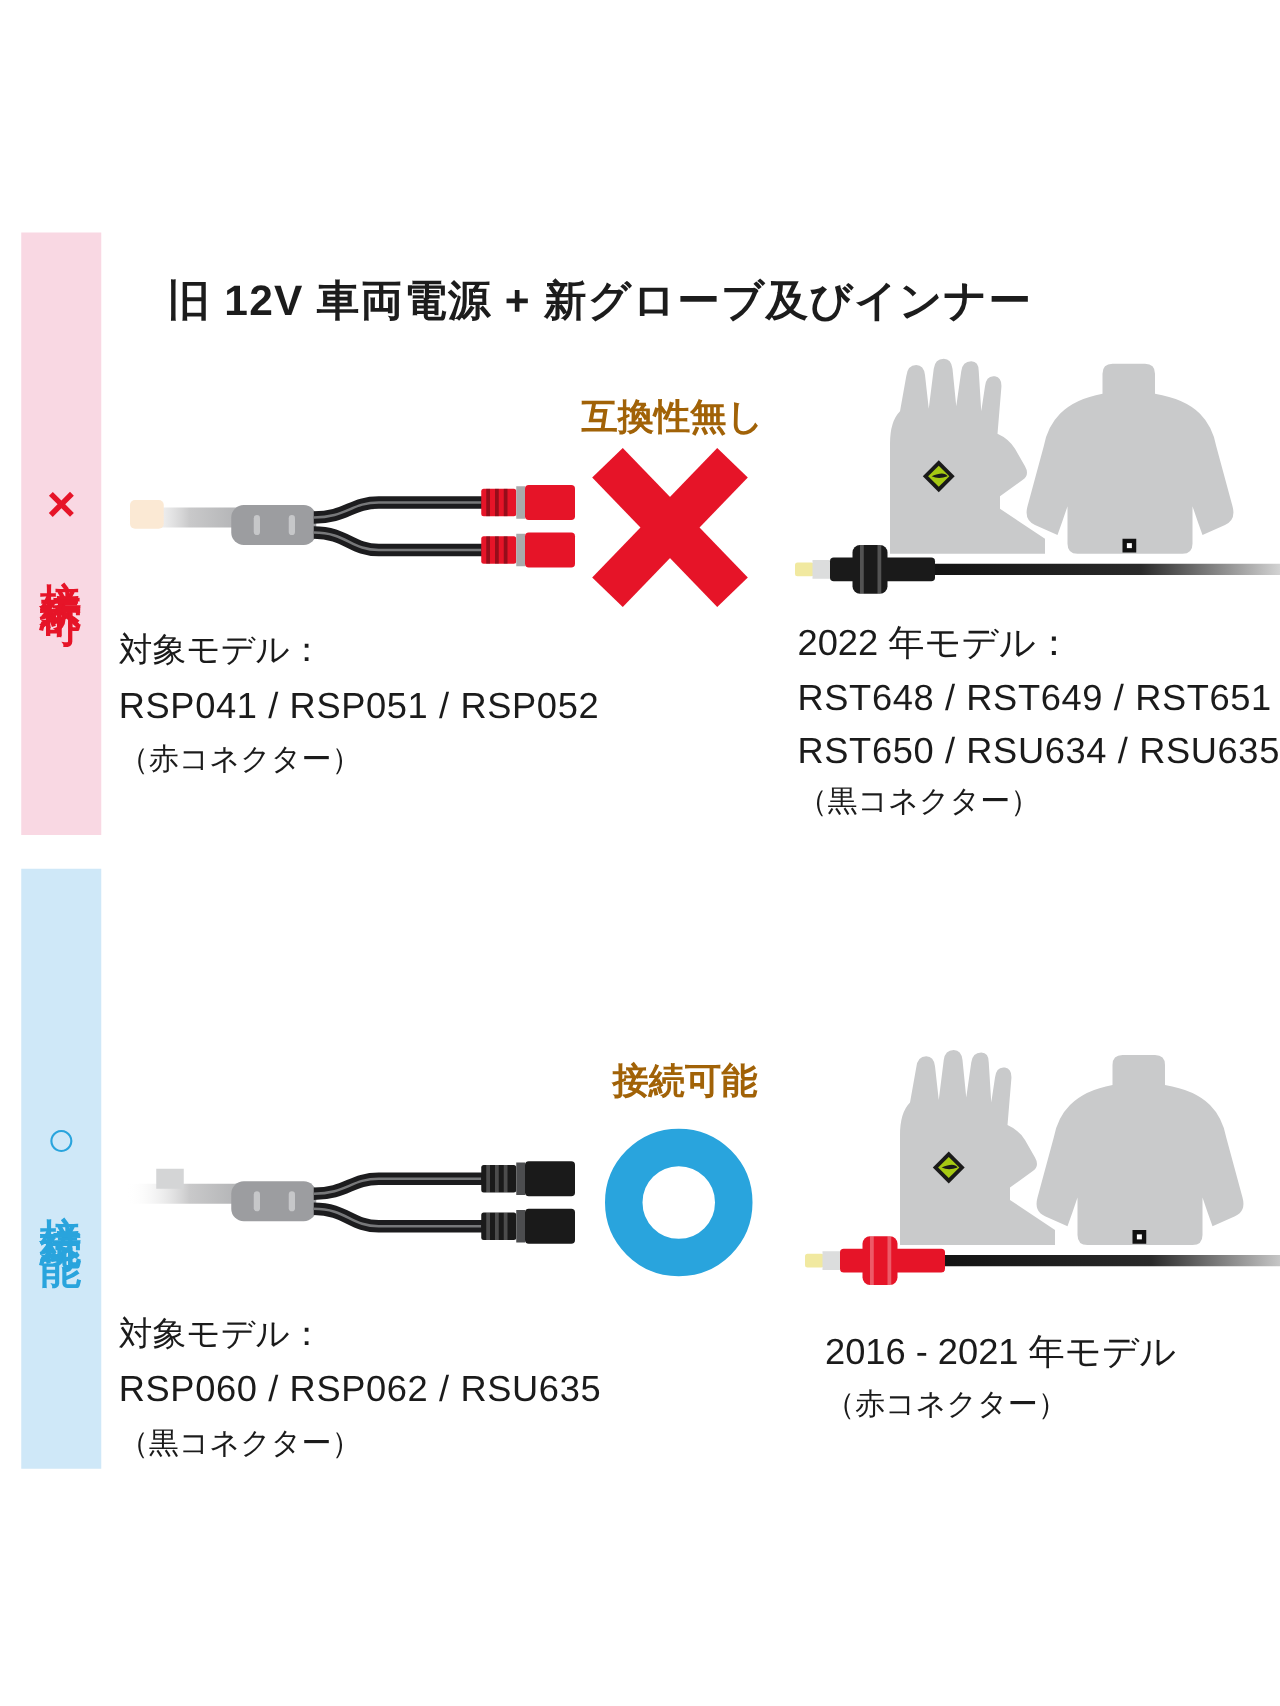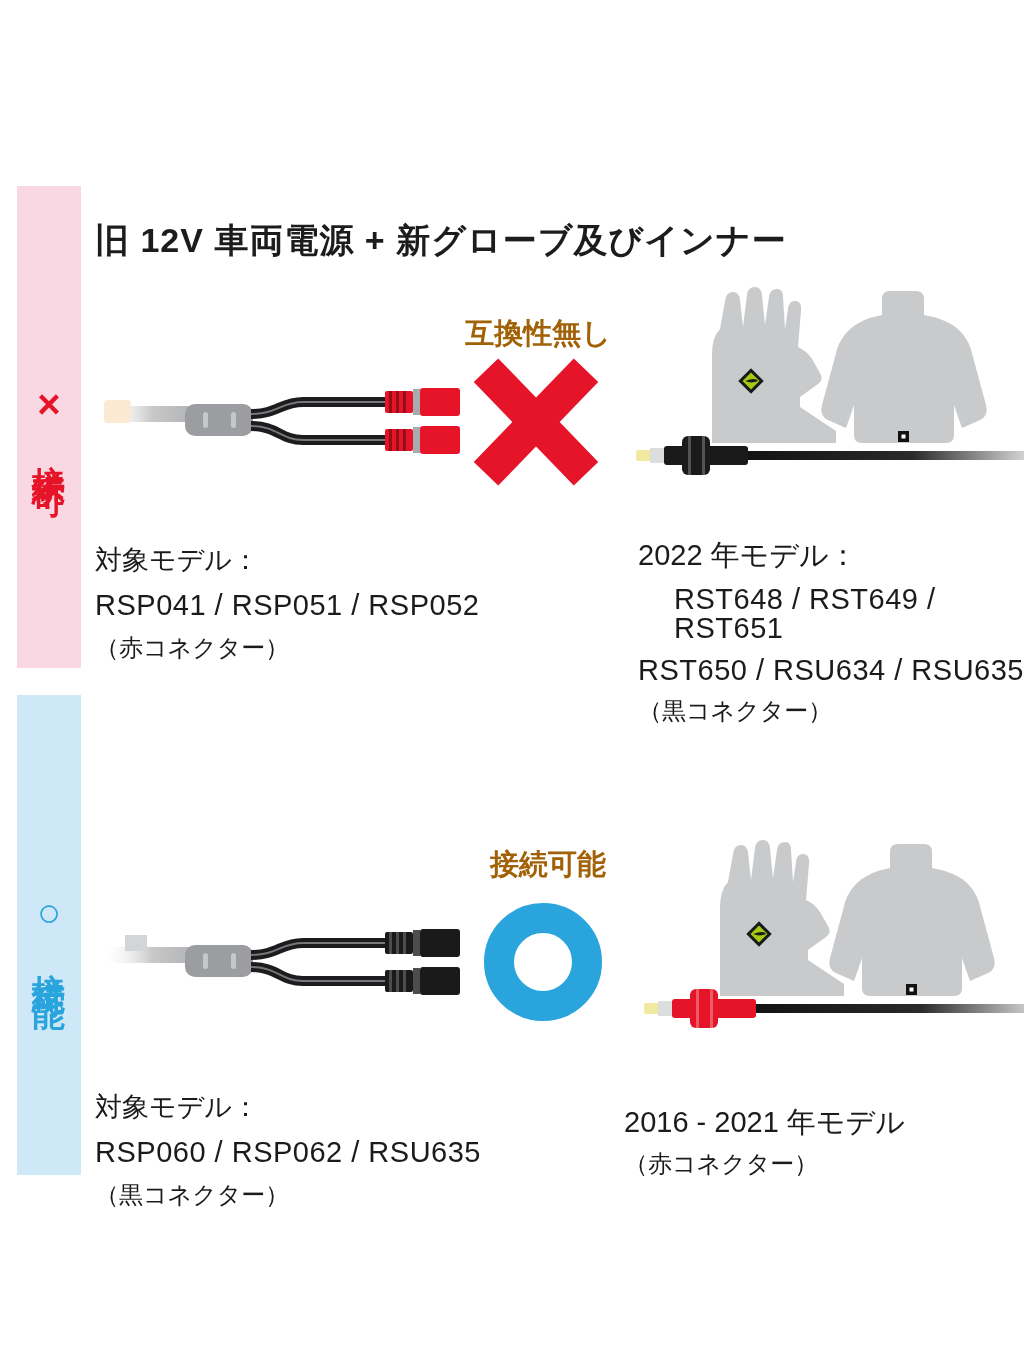--- a/index.html
+++ b/index.html
@@ -14,21 +14,21 @@
   .strip-pink{top:186px;height:482px;background:var(--pink);color:var(--red);}
   .strip-blue{top:695px;height:480px;background:var(--lightblue);color:var(--blue);}
   .strip .sym{font-size:40px;font-weight:700;line-height:1;}
   .strip .vtext{
     writing-mode:vertical-rl;text-orientation:upright;
     font-size:33px;font-weight:700;letter-spacing:8px;line-height:1;
   }
   .sec-title{position:absolute;left:95px;font-size:34px;font-weight:600;letter-spacing:1px;color:#1c1c1c;white-space:nowrap;}
   .status-label{position:absolute;font-size:29px;font-weight:600;text-align:center;width:260px;color:#a16207;}
   .models{position:absolute;line-height:1;}
-  .m-head{font-size:27px;margin-top:40px;}
+  .m-head{font-size:27px;}
   .m-models{font-size:29px;margin-top:17px;letter-spacing:.5px;}
   .m-note{font-size:24px;margin-top:16px;}
   .ring{
     position:absolute;left:484px;top:903px;width:118px;height:118px;border-radius:50%;
     border:30px solid var(--blue);box-sizing:border-box;
   }
   .abs{position:absolute;}
   svg{display:block;overflow:visible;}
 </style>
 </head>
@@ -49,21 +49,21 @@
         <stop offset="1" stop-color="#d2d2d2"></stop>
       </linearGradient>
     </defs>
   </svg>
 
   <div class="strip strip-pink">
     <div class="sym">×</div>
     <div class="vtext">接続不可</div>
   </div>
 
-  <div class="sec-title" style="top:218px;">旧 12V 車両電源 + 新グローブ及びインナー</div>
+  <div class="sec-title" style="top:218px;margin-left:39px;">旧 12V 車両電源 + 新グローブ及びインナー</div>
 
   <svg class="abs" style="left:95px;top:372px;--conn:var(--red);" width="370" height="120" viewBox="0 0 370 120">
     <rect x="6" y="34" width="92" height="16" fill="url(#fadeL)"></rect>
     <rect x="9" y="28" width="27" height="23" rx="4" fill="#fbe9d4"></rect>
     <rect x="90" y="32" width="68" height="32" rx="10" fill="#9c9da0"></rect>
     <rect x="108" y="40" width="5" height="16" rx="2.5" fill="#c6c7c9"></rect>
     <rect x="136" y="40" width="5" height="16" rx="2.5" fill="#c6c7c9"></rect>
     <path d="M156,42 C182,42 186,30 208,30 L292,30" fill="none" stroke="#1c1c1e" stroke-width="10"></path>
     <path d="M156,54 C182,54 186,68 208,68 L292,68" fill="none" stroke="#1c1c1e" stroke-width="10"></path>
     <path d="M156,42 C182,42 186,30 208,30 L290,30" fill="none" stroke="#77787a" stroke-width="2"></path>
@@ -127,21 +127,21 @@
   </svg>
 
   <div class="models" style="left:95px;top:507px;">
     <div class="m-head">対象モデル：</div>
     <div class="m-models">RSP041 / RSP051 / RSP052</div>
     <div class="m-note">（赤コネクター）</div>
   </div>
 
   <div class="models" style="left:638px;top:501px;">
     <div class="m-head" style="font-size:29px;">2022 年モデル：</div>
-    <div class="m-models" style="margin-top:15px;margin-left:36px;">RST648 / RST649 / RST651</div>
+    <div class="m-models" style="margin-top:15px;">RST648 / RST649 / RST651</div>
     <div class="m-models" style="margin-top:13px;">RST650 / RSU634 / RSU635</div>
     <div class="m-note" style="margin-top:14px;">（黒コネクター）</div>
   </div>
 
   <div class="strip strip-blue">
     <div class="sym">○</div>
     <div class="vtext">接続可能</div>
   </div>
 
 
@@ -207,18 +207,18 @@
       <rect x="72" y="151" width="3" height="39" fill="rgba(255,255,255,0.3)"></rect>
     </g>
   </svg>
 
   <div class="models" style="left:95px;top:1054px;">
     <div class="m-head">対象モデル：</div>
     <div class="m-models">RSP060 / RSP062 / RSU635</div>
     <div class="m-note">（黒コネクター）</div>
   </div>
 
-  <div class="models" style="left:624px;top:1068px;">
+  <div class="models" style="left:660px;top:1068px;">
     <div class="m-head" style="font-size:29px;">2016 - 2021 年モデル</div>
     <div class="m-note" style="margin-top:15px;">（赤コネクター）</div>
   </div>
 
 </div>
 
 </body></html>

